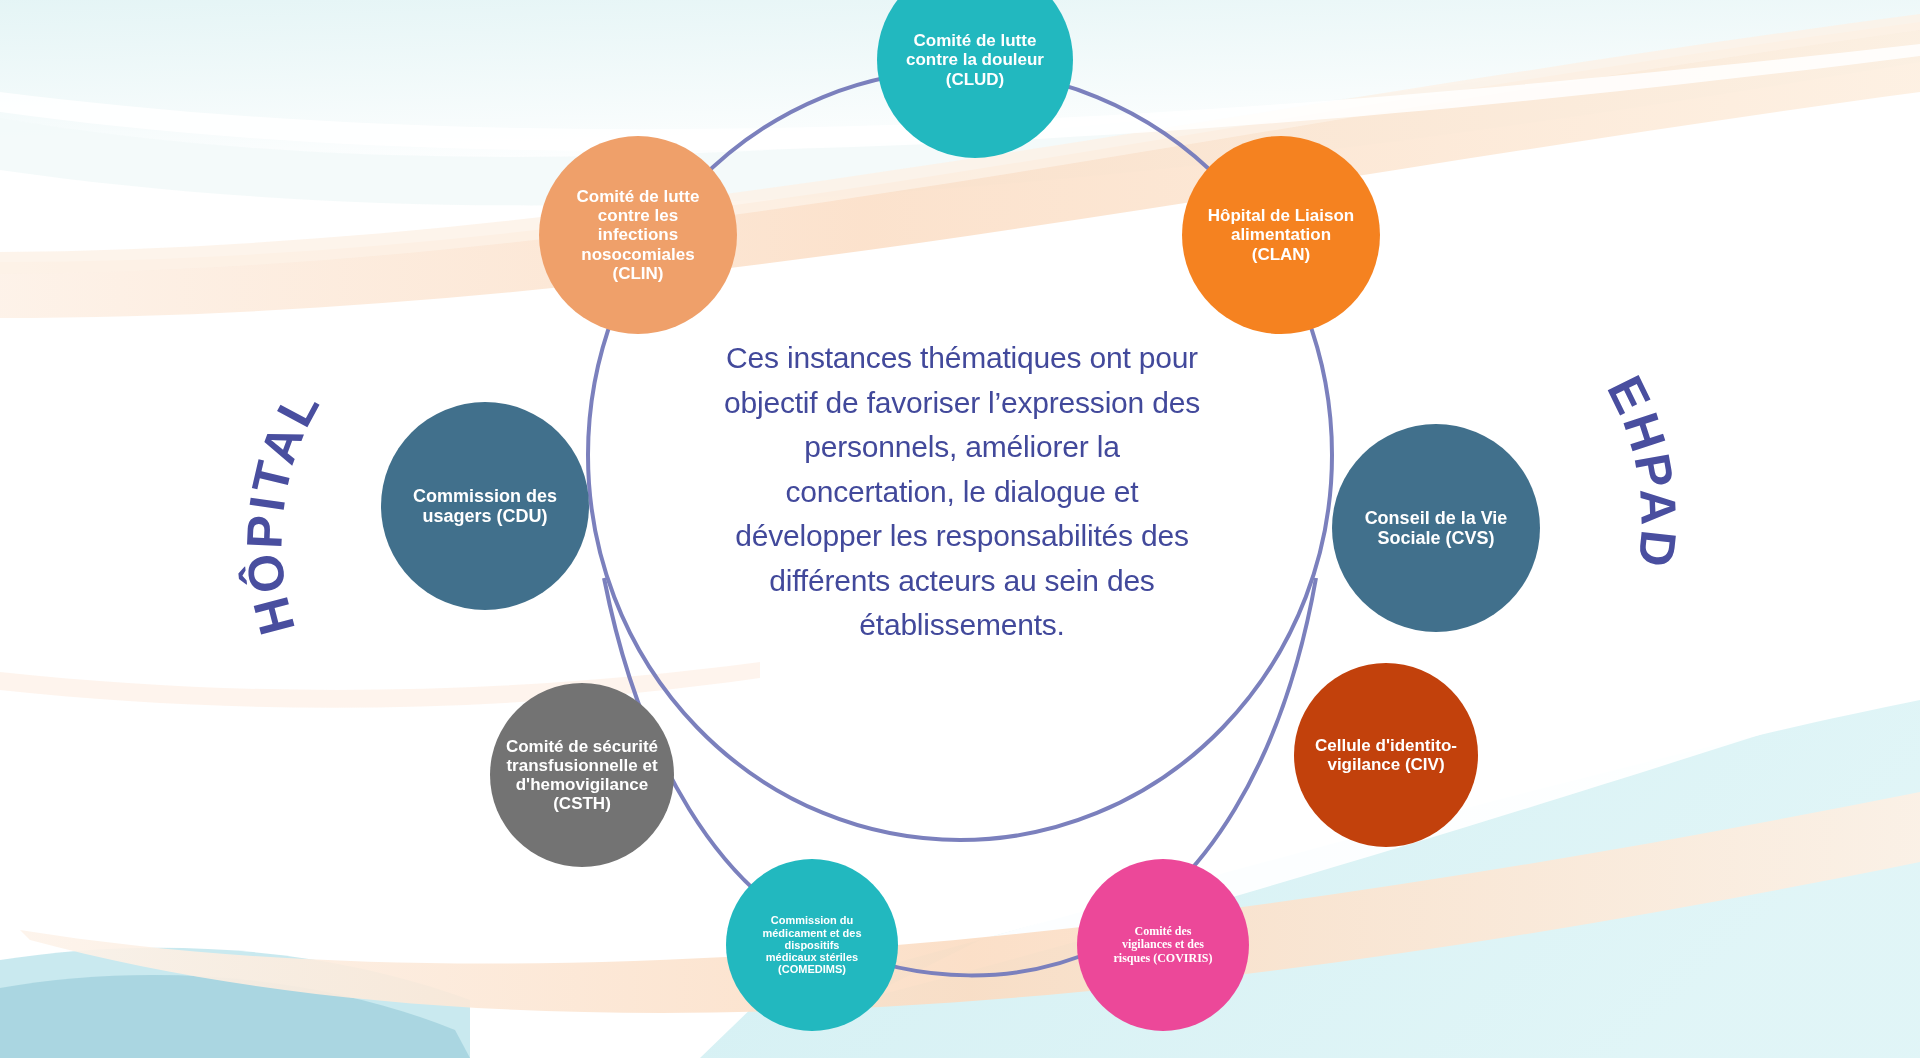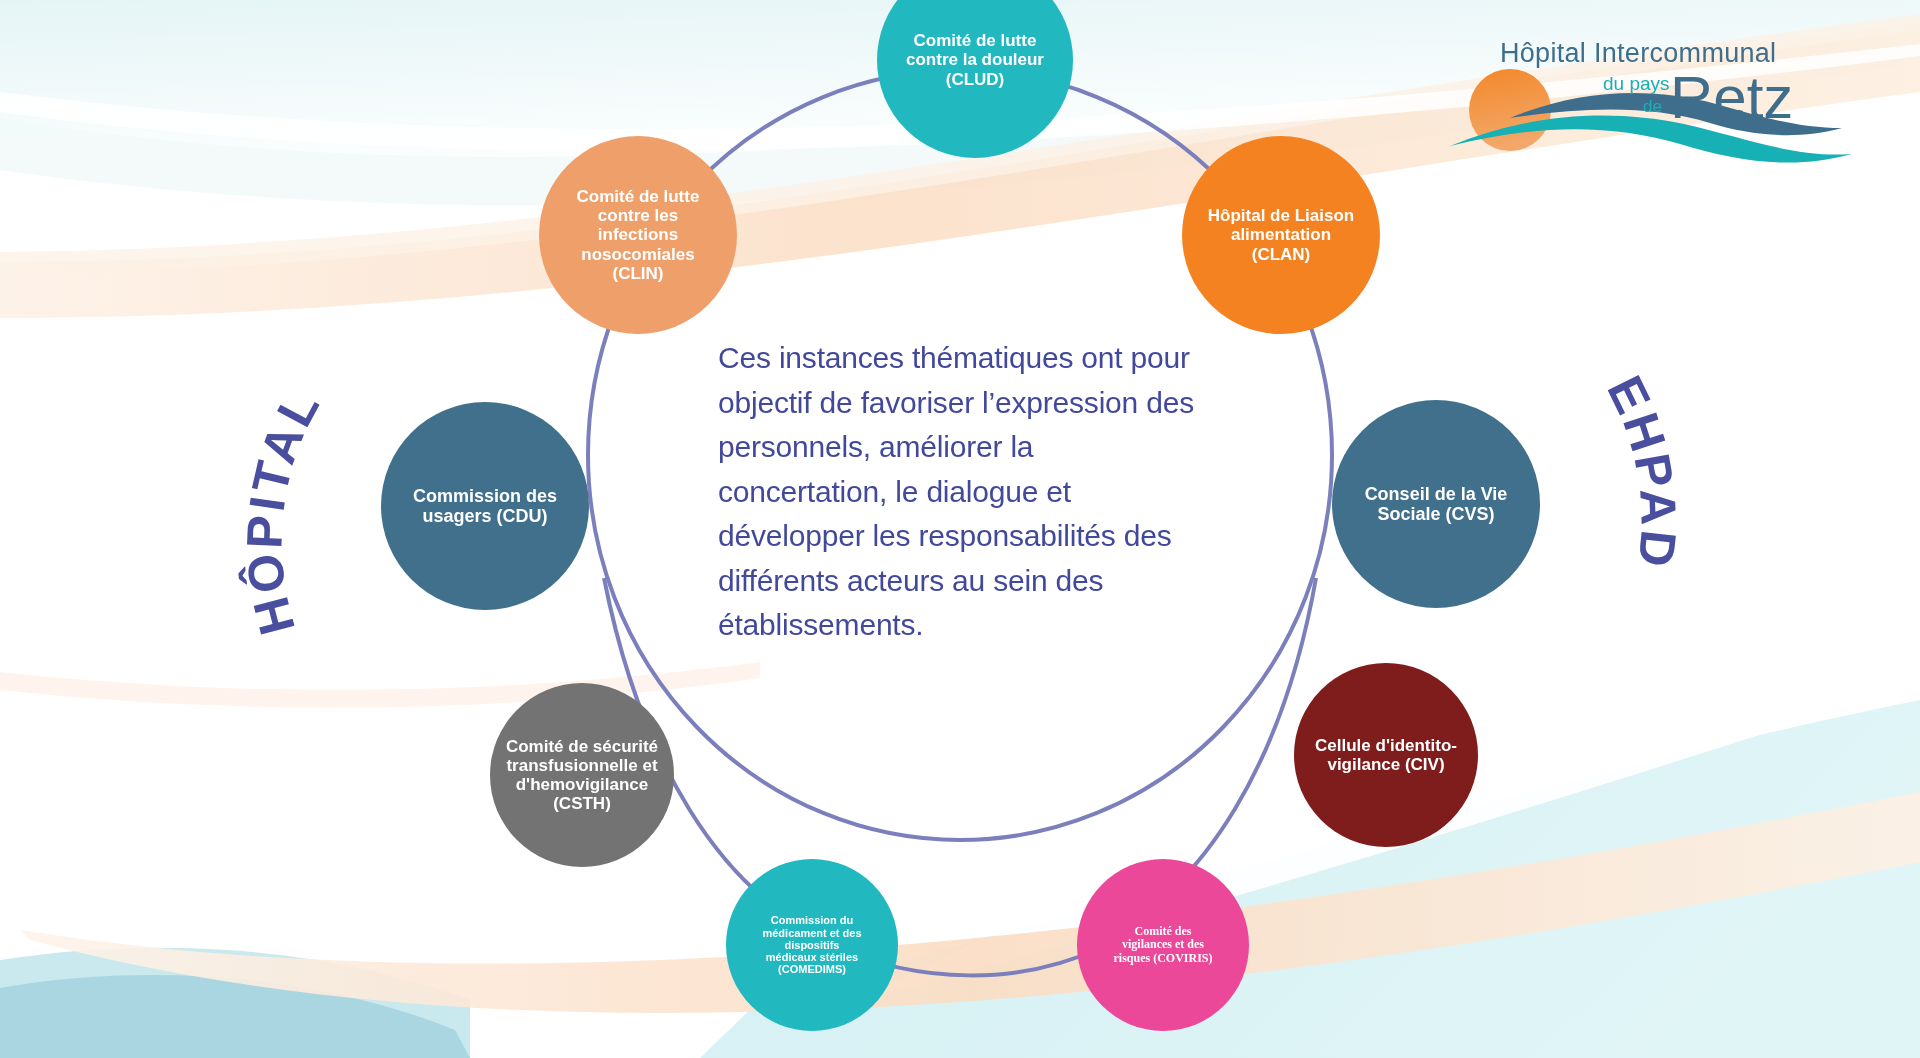--- a/index.html
+++ b/index.html
@@ -52,21 +52,21 @@
   }
   .logo svg { display: block; }
 
   
   .center-text {
     position: absolute;
     left: 718px;
     top: 336px;
     width: 488px;
     z-index: 5;
-    text-align: left;
+    text-align: center;
     color: #42499b;
     font-size: 30px;
     line-height: 44.5px;
     font-family: "Liberation Sans", sans-serif;
     letter-spacing: -0.2px;
   }
 
   
   .node {
     position: absolute;
@@ -157,41 +157,20 @@
     </defs>
     <text class="arc-label-text">
       <textPath href="#arcLeft" startOffset="4%">HÔPITAL</textPath>
     </text>
     <text class="arc-label-text">
       <textPath href="#arcRight" startOffset="6%">EHPAD</textPath>
     </text>
   </svg>
 
 
-  <div class="logo">
-    <svg width="430" height="140" viewBox="0 0 430 140">
-
-      <defs>
-        <linearGradient id="sunGrad" x1="0" y1="0" x2="0.2" y2="1">
-          <stop offset="0%" stop-color="#f2882a"></stop>
-          <stop offset="100%" stop-color="#f3a86a"></stop>
-        </linearGradient>
-      </defs>
-      <circle cx="62" cy="82" r="41" fill="url(#sunGrad)"></circle>
-
-      <path d="M62,90 C130,62 200,58 268,76 C310,88 350,100 394,100 C350,112 304,108 262,95 C198,76 132,80 62,90 Z" fill="#3f6e8c"></path>
-
-      <path d="M2,118 C80,86 160,80 236,96 C298,110 346,130 404,126 C346,142 292,134 232,116 C158,94 80,98 2,118 Z" fill="#17b0b5"></path>
-
-      <text x="52" y="34" font-family="'Liberation Sans', sans-serif" font-size="27" fill="#3f6e8c" letter-spacing="0.3">Hôpital Intercommunal</text>
-      <text x="155" y="62" font-family="'Liberation Sans', sans-serif" font-size="19" fill="#17b0b5">du pays</text>
-      <text x="195" y="84" font-family="'Liberation Sans', sans-serif" font-size="17" fill="#17b0b5">de</text>
-      <text x="222" y="90" font-family="'Liberation Sans', sans-serif" font-size="60" fill="#3f6e8c">Retz</text>
-    </svg>
-  </div>
 
   <div class="center-text">Ces instances thématiques ont pour objectif de favoriser l’expression des personnels, améliorer la concertation, le dialogue et développer les responsabilités des différents acteurs au sein des établissements.</div>
 
   <div id="nodes-layer">
       <div class="node" style="left: 877px; top: -38px; width: 196px; height: 196px; background: rgb(34, 184, 191); font-size: 17px;">
         <span class="lbl">Comité de lutte
 contre la douleur
 (CLUD)</span>
       </div>
       <div class="node" style="left: 539px; top: 136px; width: 198px; height: 198px; background: rgb(239, 160, 106); font-size: 17px;">
@@ -203,31 +182,31 @@
       </div>
       <div class="node" style="left: 1182px; top: 136px; width: 198px; height: 198px; background: rgb(245, 130, 32); font-size: 17px;">
         <span class="lbl">Hôpital  de Liaison
 alimentation
 (CLAN)</span>
       </div>
       <div class="node" style="left: 381px; top: 402px; width: 208px; height: 208px; background: rgb(65, 112, 140); font-size: 18px;">
         <span class="lbl">Commission des
 usagers (CDU)</span>
       </div>
-      <div class="node" style="left: 1332px; top: 400px; width: 208px; height: 208px; background: rgb(65, 112, 140); font-size: 18px;">
+      <div class="node" style="left: 1332px; top: 424px; width: 208px; height: 208px; background: rgb(65, 112, 140); font-size: 18px;">
         <span class="lbl">Conseil de la Vie
 Sociale (CVS)</span>
       </div>
       <div class="node" style="left: 490px; top: 683px; width: 184px; height: 184px; background: #737373; font-size: 17px;">
         <span class="lbl">Comité de sécurité
 transfusionnelle et
 d'hemovigilance
 (CSTH)</span>
       </div>
-      <div class="node" style="left: 1294px; top: 663px; width: 184px; height: 184px; background: #7f1d1d; font-size: 17px;">
+      <div class="node" style="left: 1294px; top: 663px; width: 184px; height: 184px; background: #c2410c; font-size: 17px;">
         <span class="lbl">Cellule d'identito-
 vigilance (CIV)</span>
       </div>
       <div class="node" style="left: 726px; top: 859px; width: 172px; height: 172px; background: rgb(34, 184, 191); font-size: 11px;">
         <span class="lbl">Commission du
 médicament et des
 dispositifs
 médicaux stériles
 (COMEDIMS)</span>
       </div>

